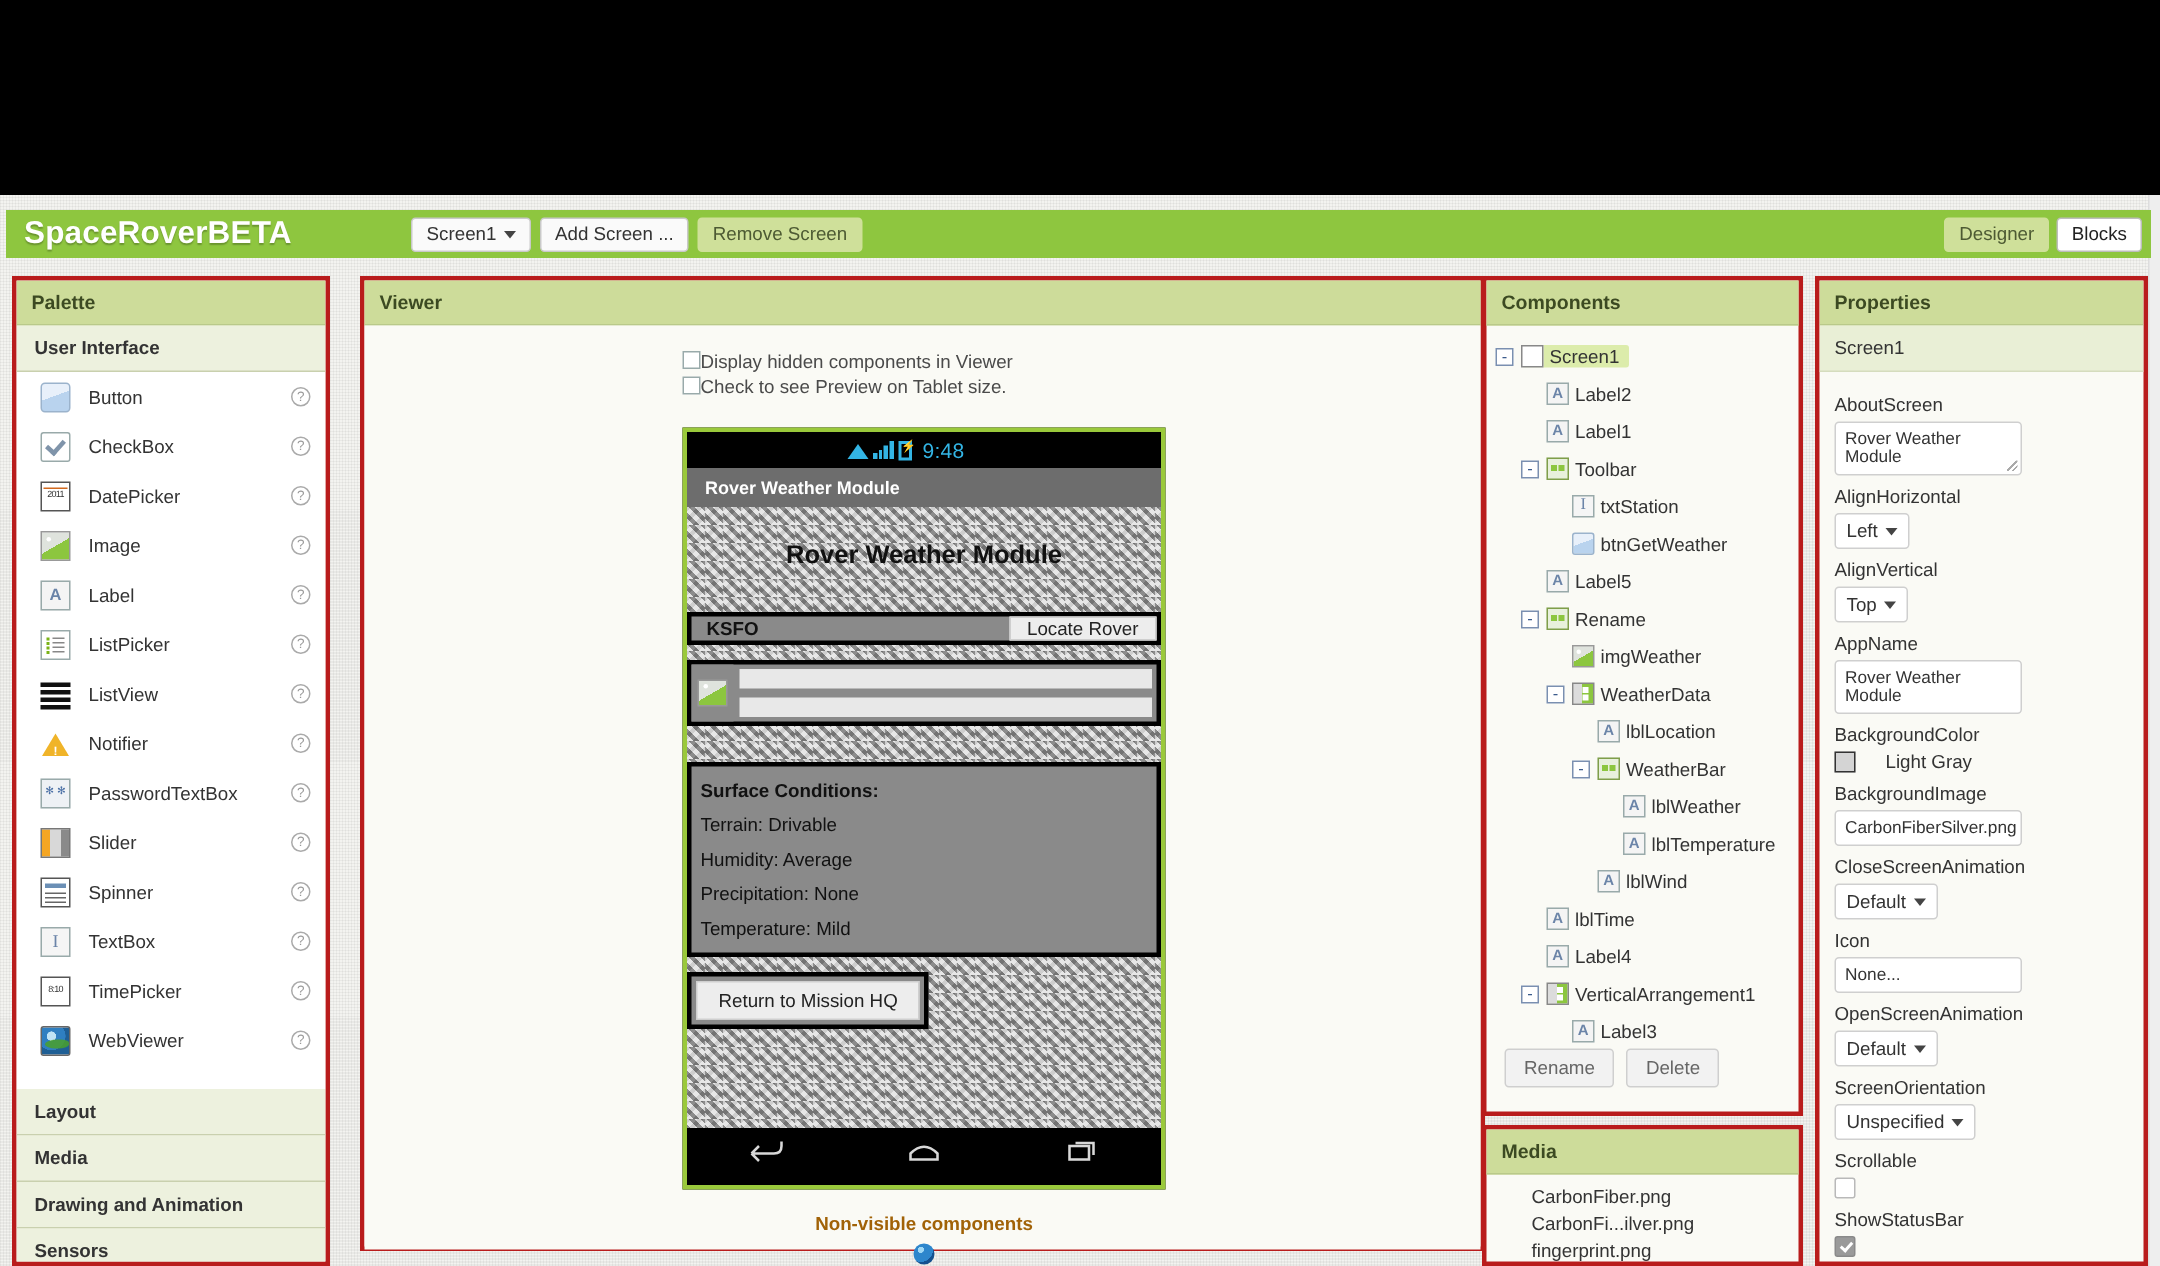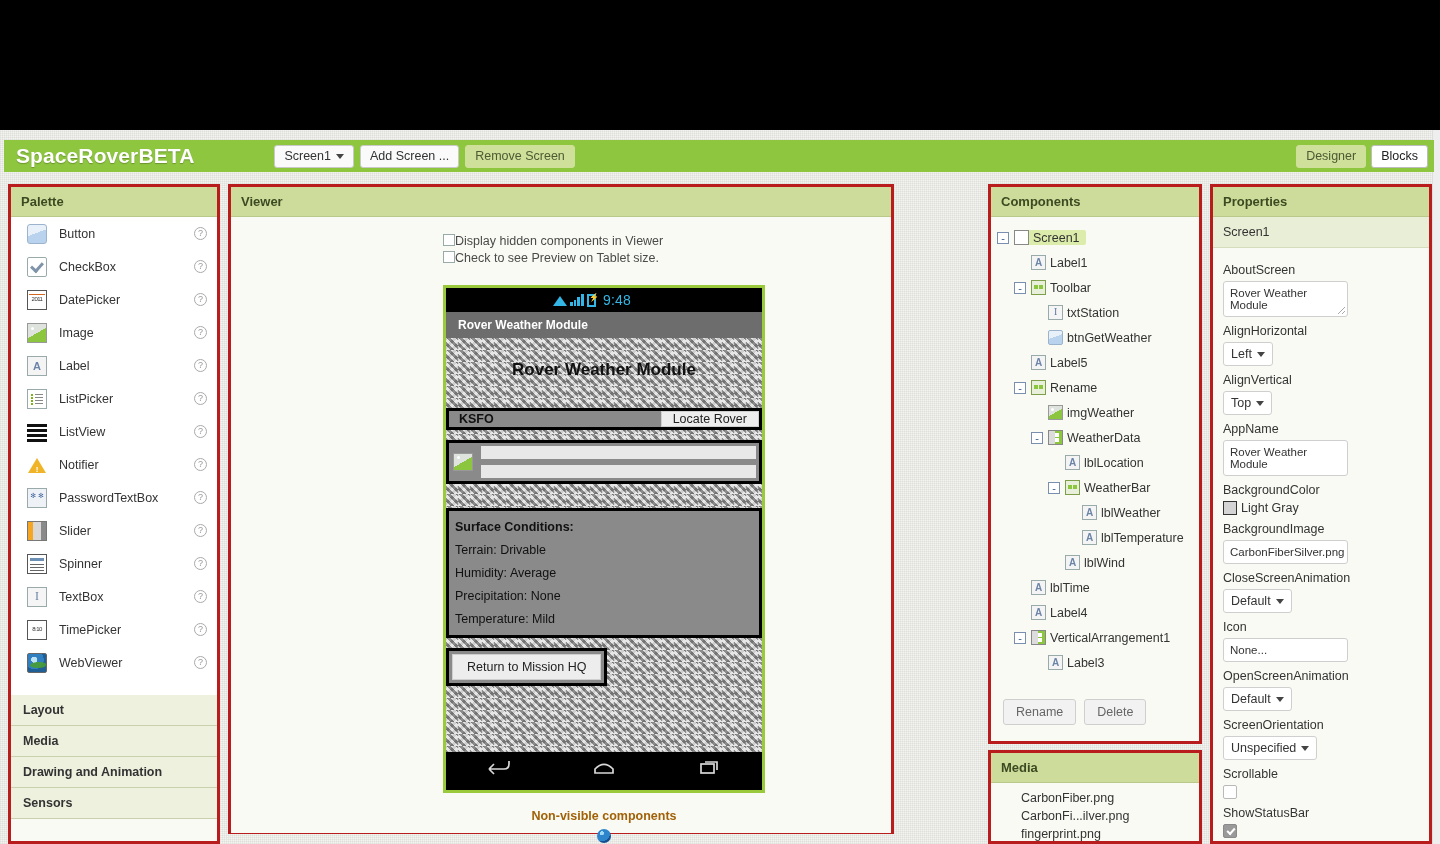--- a/index.html
+++ b/index.html
@@ -124,21 +124,21 @@
      font-family:"Liberation Serif", serif; font-size:12px; color:#6b84a8;}
   .ic-time { background:#fff; border:1px solid #555; }
   .ic-time::after{content:"8:10"; position:absolute; left:0; right:0; top:5px; text-align:center;
      font-size:6px; color:#333; letter-spacing:-.5px;}
   .ic-web { background: radial-gradient(circle at 35% 32%, #bfe3f5 0 18%, #2f7fc1 19% 55%, #1f5f95 56% 100%);
      border:1px solid #666; border-radius:2px;}
   .ic-web::after{content:""; position:absolute; left:2px; top:8px; width:16px; height:6px;
      background:#4aa02c; border-radius:60% 40% 50% 50%; opacity:.85;}
 
   
-  #viewer { left: 228px; top: 184px; width: 666px; height: 650px; }
+  #viewer { left: 240px; top: 184px; width: 750px; height: 650px; }
   .viewer-body { position: relative; height: 616px; background:#fafaf5; }
   .vchecks { position: absolute; left: 212px; top: 16px; }
   .vcheck { display:flex; align-items:flex-start; font-size:12.5px; color:#4a4a4a; line-height:16px; margin-bottom:1px;}
   .vcheck .box { width:12px; height:12px; border:1px solid #9aa; background:#fff; flex:0 0 12px; margin-top:1px;}
 
   
   .phone { position:absolute; left:212px; top:68px; width:322px; height:508px;
            border:3px solid #9ac93b; background:#000; }
   .statusbar { height:24px; background:#000; display:flex; align-items:center; justify-content:center; padding-right:24px; gap:3px;}
   .sb-time { color:#33b5e5; font-size:14px; margin-left:4px; letter-spacing:.2px; }
@@ -244,21 +244,21 @@
     font-family:"Liberation Sans", sans-serif;
   }
   .prop-input.w125 { width:125px; }
   .prop-input.ta { width:125px; position:relative; }
   .prop-input.ta::after{content:""; position:absolute; right:2px; bottom:2px; width:7px; height:7px;
      background: linear-gradient(135deg, transparent 0 45%, #aaa 45% 55%, transparent 55% 72%, #aaa 72% 82%, transparent 82%);}
   .prop-select {
     border:1px solid #cfcfcf; border-radius:3px; background:#fff;
     font-size:12.5px; color:#333; padding:4px 7px; display:inline-flex; align-items:center; cursor:pointer;
   }
-  .prop-color { display:flex; align-items:flex-start; gap:4px; margin-top:2px; }
+  .prop-color { display:flex; align-items:flex-start; gap:20px; margin-top:2px; }
   .swatch { width:14px; height:14px; background:#d4d4d4; border:1px solid #333; }
   .prop-color span { font-size:12.5px; color:#333; }
   .chk { width:14px; height:14px; border:1px solid #b9b9b9; border-radius:2px; background:#fff; margin-top:3px; }
   .chk.on { background:#9a9a9a; position:relative; border-color:#8a8a8a;}
   .chk.on::after{content:""; position:absolute; left:3px; top:3px; width:6px; height:3px;
      border-left:2px solid #fff; border-bottom:2px solid #fff; transform:rotate(-48deg);}
 
   
   .gutter { position:absolute; right:0; top:130px; width:8px; height:714px; background:#eee; border-left:1px solid #ddd;}
 </style>
@@ -279,20 +279,21 @@
       <div class="btn flat">Remove Screen</div>
     </div>
     <div class="topbar-right">
       <div class="btn flat">Designer</div>
       <div class="btn white">Blocks</div>
     </div>
   </div>
 
   <div class="panel" id="palette">
     <div class="panel-head">Palette</div>
+    <div class="pal-section">User Interface</div>
     <div class="pal-list">
       <div class="pal-item">
         <span class="pal-icon ic-button"></span>
         <span class="pal-label">Button</span>
         <span class="help">?</span>
       </div>
       <div class="pal-item">
         <span class="pal-icon ic-check"></span>
         <span class="pal-label">CheckBox</span>
         <span class="help">?</span>
@@ -470,20 +471,25 @@
       <div class="trow" style="padding-left:0px">
         <span class="exp">-</span>
         <span class="tsel" style="display:flex;align-items:center;">
             <span class="cico ci-screen"></span>
             <span>Screen1</span>
           </span>
       </div>
       <div class="trow" style="padding-left:17px">
         <span class="exp-sp"></span>
         <span class="cico ci-label"></span>
+        <span>Label2</span>
+      </div>
+      <div class="trow" style="padding-left:17px">
+        <span class="exp-sp"></span>
+        <span class="cico ci-label"></span>
         <span>Label1</span>
       </div>
       <div class="trow" style="padding-left:17px">
         <span class="exp">-</span>
         <span class="cico ci-harr"></span>
         <span>Toolbar</span>
       </div>
       <div class="trow" style="padding-left:51px">
         <span class="cico ci-text"></span>
         <span>txtStation</span>

